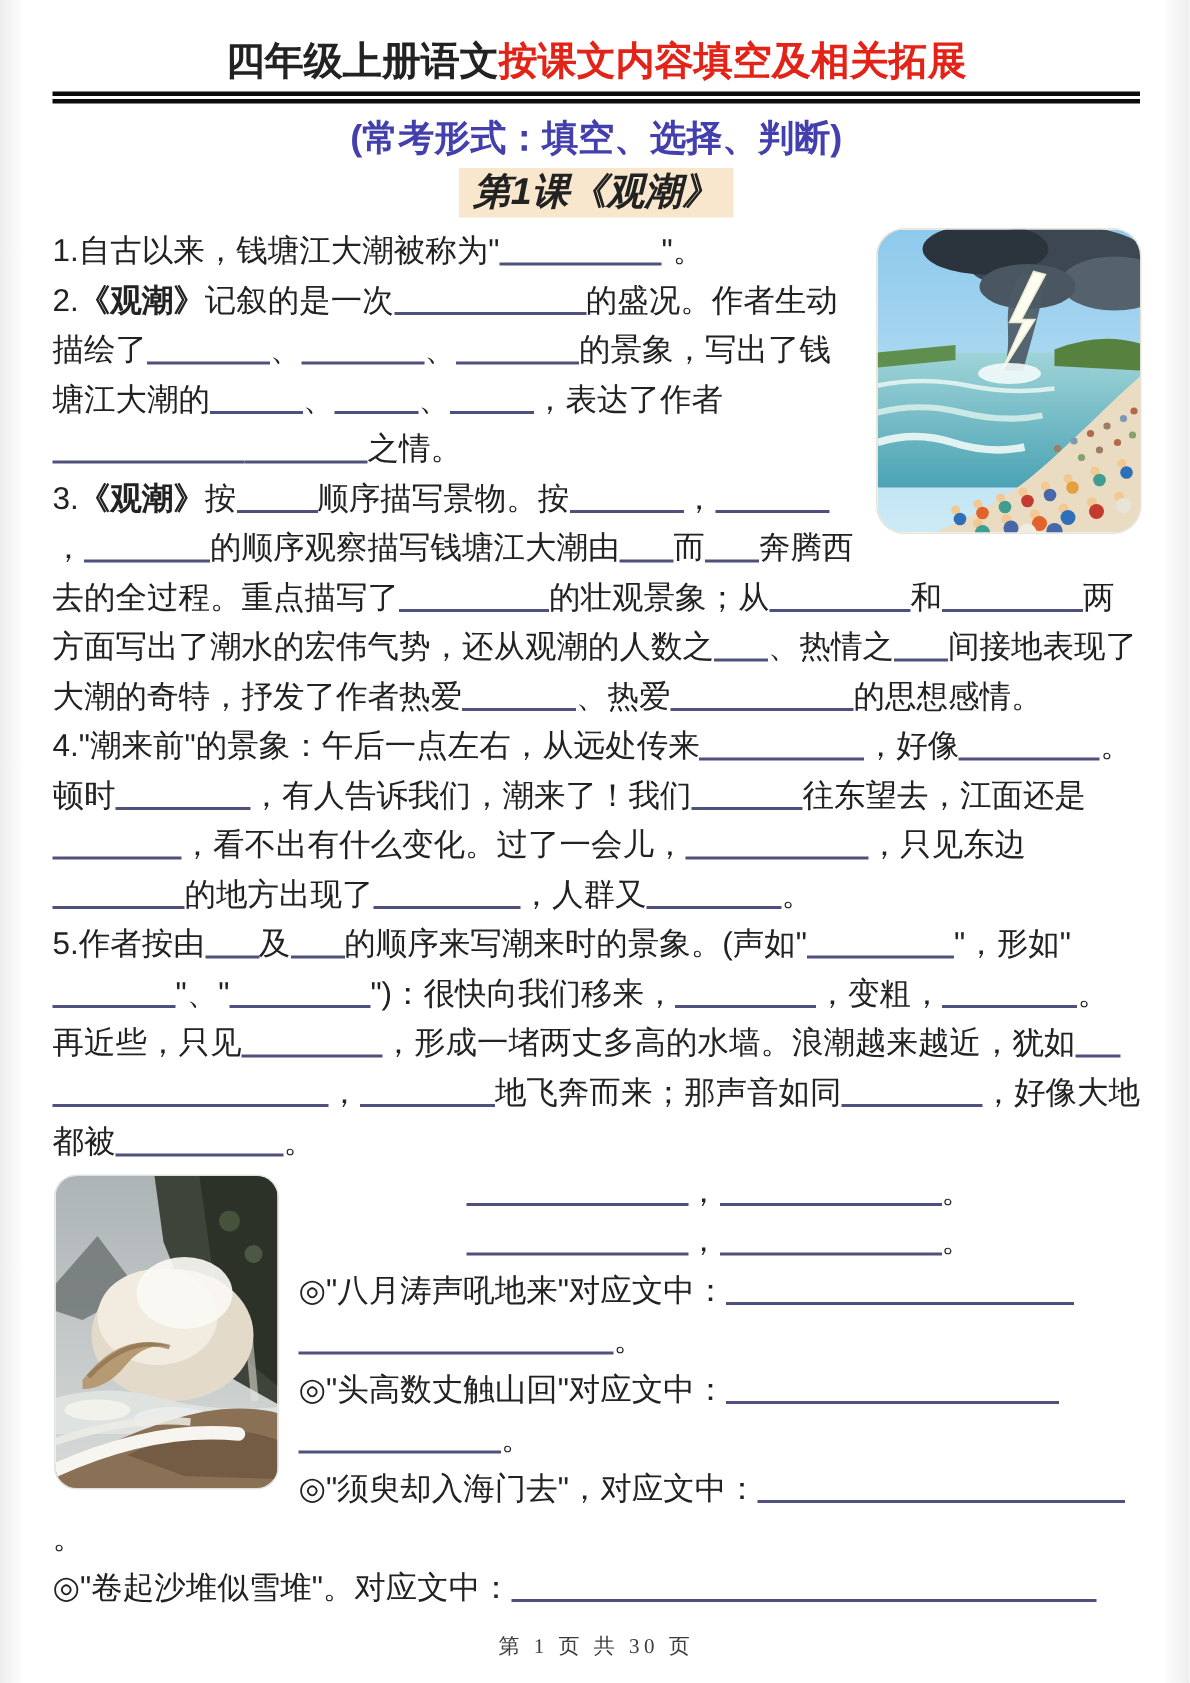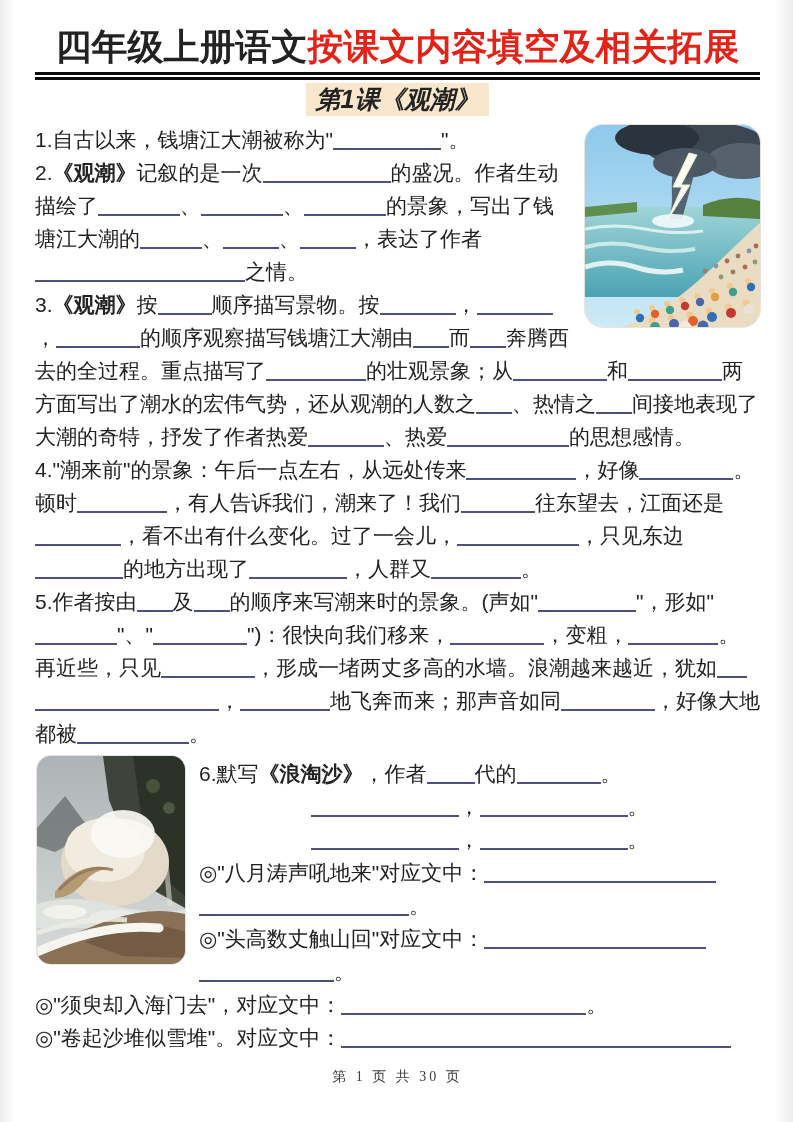--- a/index.html
+++ b/index.html
@@ -6,21 +6,21 @@
   body{
     width:793px;height:1122px;overflow:hidden;
     background:linear-gradient(90deg,#ededed 0px,#ffffff 16px,#ffffff 775px,#ededed 793px);
     font-family:"Liberation Sans","DejaVu Sans",sans-serif;
     color:#222;
   }
   .page{width:793px;height:1122px;box-sizing:border-box;padding:26px 33px 0 35px;}
   
   h1.title{
     margin:0;padding:0 0 5px 0;text-align:center;
-    font-size:36px;line-height:1.15;font-weight:900;letter-spacing:0px;
+    font-size:26px;line-height:1.15;font-weight:900;letter-spacing:0px;
     border-bottom:8px double #0b0b0b;white-space:nowrap;
   }
   h1.title .t-red{color:#e42318;}
   .subtitle{
     margin-top:7px;text-align:center;
     font-size:24px;font-weight:700;color:#4340ae;
   }
   .lesson{margin-top:3px;text-align:center;font-size:25px;font-weight:800;font-style:italic;}
   .lesson .hl{background:#f8e7cd;padding:2px 10px 3px 10px;}
   
@@ -51,20 +51,21 @@
     font-size:14px;color:#3c3c3c;letter-spacing:3px;
   }
 </style>
 </head>
 <body>
 
 <div class="page">
 
   <h1 class="title"><span>四年级上册语文</span><span class="t-red">按课文内容填空及相关拓展</span></h1>
 
+  <div class="subtitle">(常考形式：填空、选择、判断)</div>
 
   <div class="lesson">
     <span class="hl">第1课《观潮》</span>
   </div>
 
   <div class="content">
 
     <figure class="img-right">
       <svg viewBox="0 0 175 202" width="175" height="202">
         <defs>
@@ -166,21 +167,20 @@
         <path d="M0,148 Q35,138 70,148 T148,154 L148,172 L0,172 Z" fill="#dfe3df"></path>
         <ellipse cx="28" cy="156" rx="22" ry="7" fill="#f4f3ee" opacity="0.9"></ellipse>
         <ellipse cx="78" cy="162" rx="26" ry="8" fill="#eceded" opacity="0.85"></ellipse>
         <path d="M0,208 L148,208 L148,158 C108,148 68,164 28,182 L0,192 Z" fill="#8a7054"></path>
         <path d="M148,176 C108,162 78,172 48,186 L86,200 L148,202 Z" fill="#6e5740" opacity="0.8"></path>
         <path d="M0,196 C40,178 80,168 122,172" stroke="#f7f5ef" stroke-width="9" fill="none" stroke-linecap="round"></path>
         <path d="M0,177 C30,167 58,161 90,164" stroke="#edece6" stroke-width="5" fill="none" opacity="0.85"></path>
       </svg>
     </figure>
 
-    <p class="q q6"><span>6.默写</span><span class="bold">《浪淘沙》</span><span>，作者</span><span class="blank" style="width: 48px;"></span><span>代的</span><span class="blank" style="width: 84px;"></span><span>。</span></p>
     <p class="q poem"><span class="blank" style="width: 148px;"></span><span>，</span><span class="blank" style="width: 148px;"></span><span>。</span></p>
     <p class="q poem"><span class="blank" style="width: 148px;"></span><span>，</span><span class="blank" style="width: 148px;"></span><span>。</span></p>
     <p class="q"><span>◎"八月涛声吼地来"对应文中：</span><span class="blank" style="width: 232px;"></span><span class="blank" style="width: 210px;"></span><span>。</span></p>
     <p class="q"><span>◎"头高数丈触山回"对应文中：</span><span class="blank" style="width: 222px;"></span><span class="blank" style="width: 135px;"></span><span>。</span></p>
     <p class="q"><span>◎"须臾却入海门去"，对应文中：</span><span class="blank" style="width: 245px;"></span><span>。</span></p>
     <p class="q"><span>◎"卷起沙堆似雪堆"。对应文中：</span><span class="blank" style="width: 390px;"></span></p>
   </div>
 
   <div class="footer">
     <span>第 1 页 共 30 页</span>

